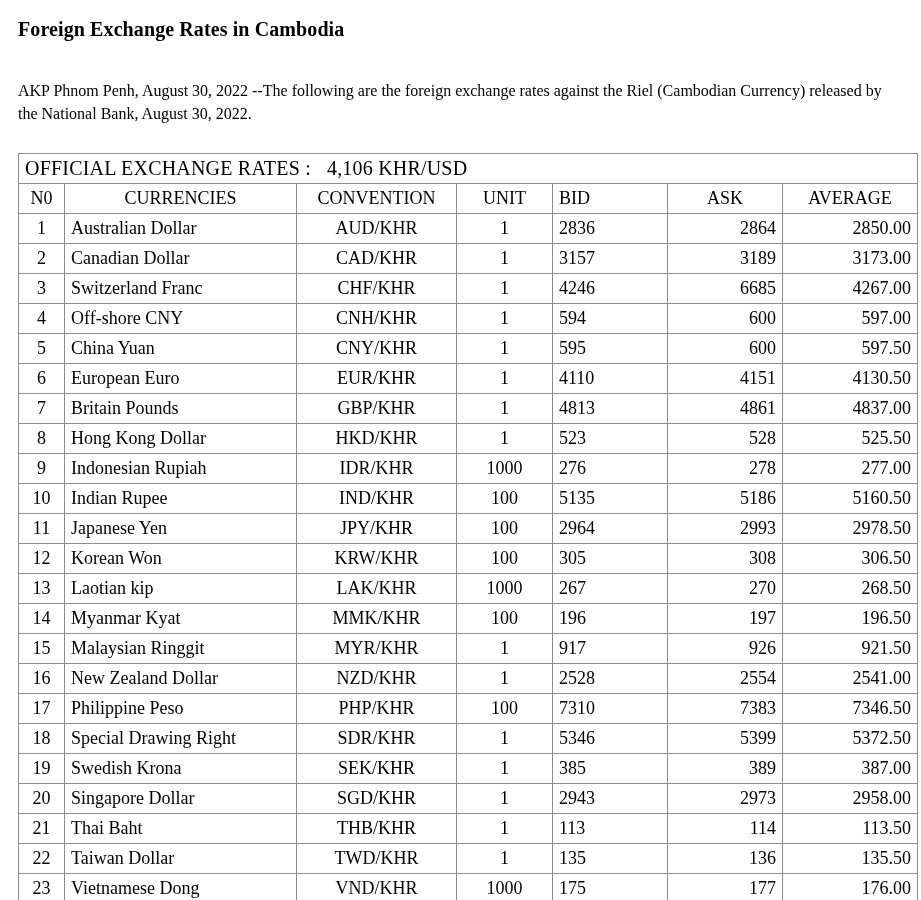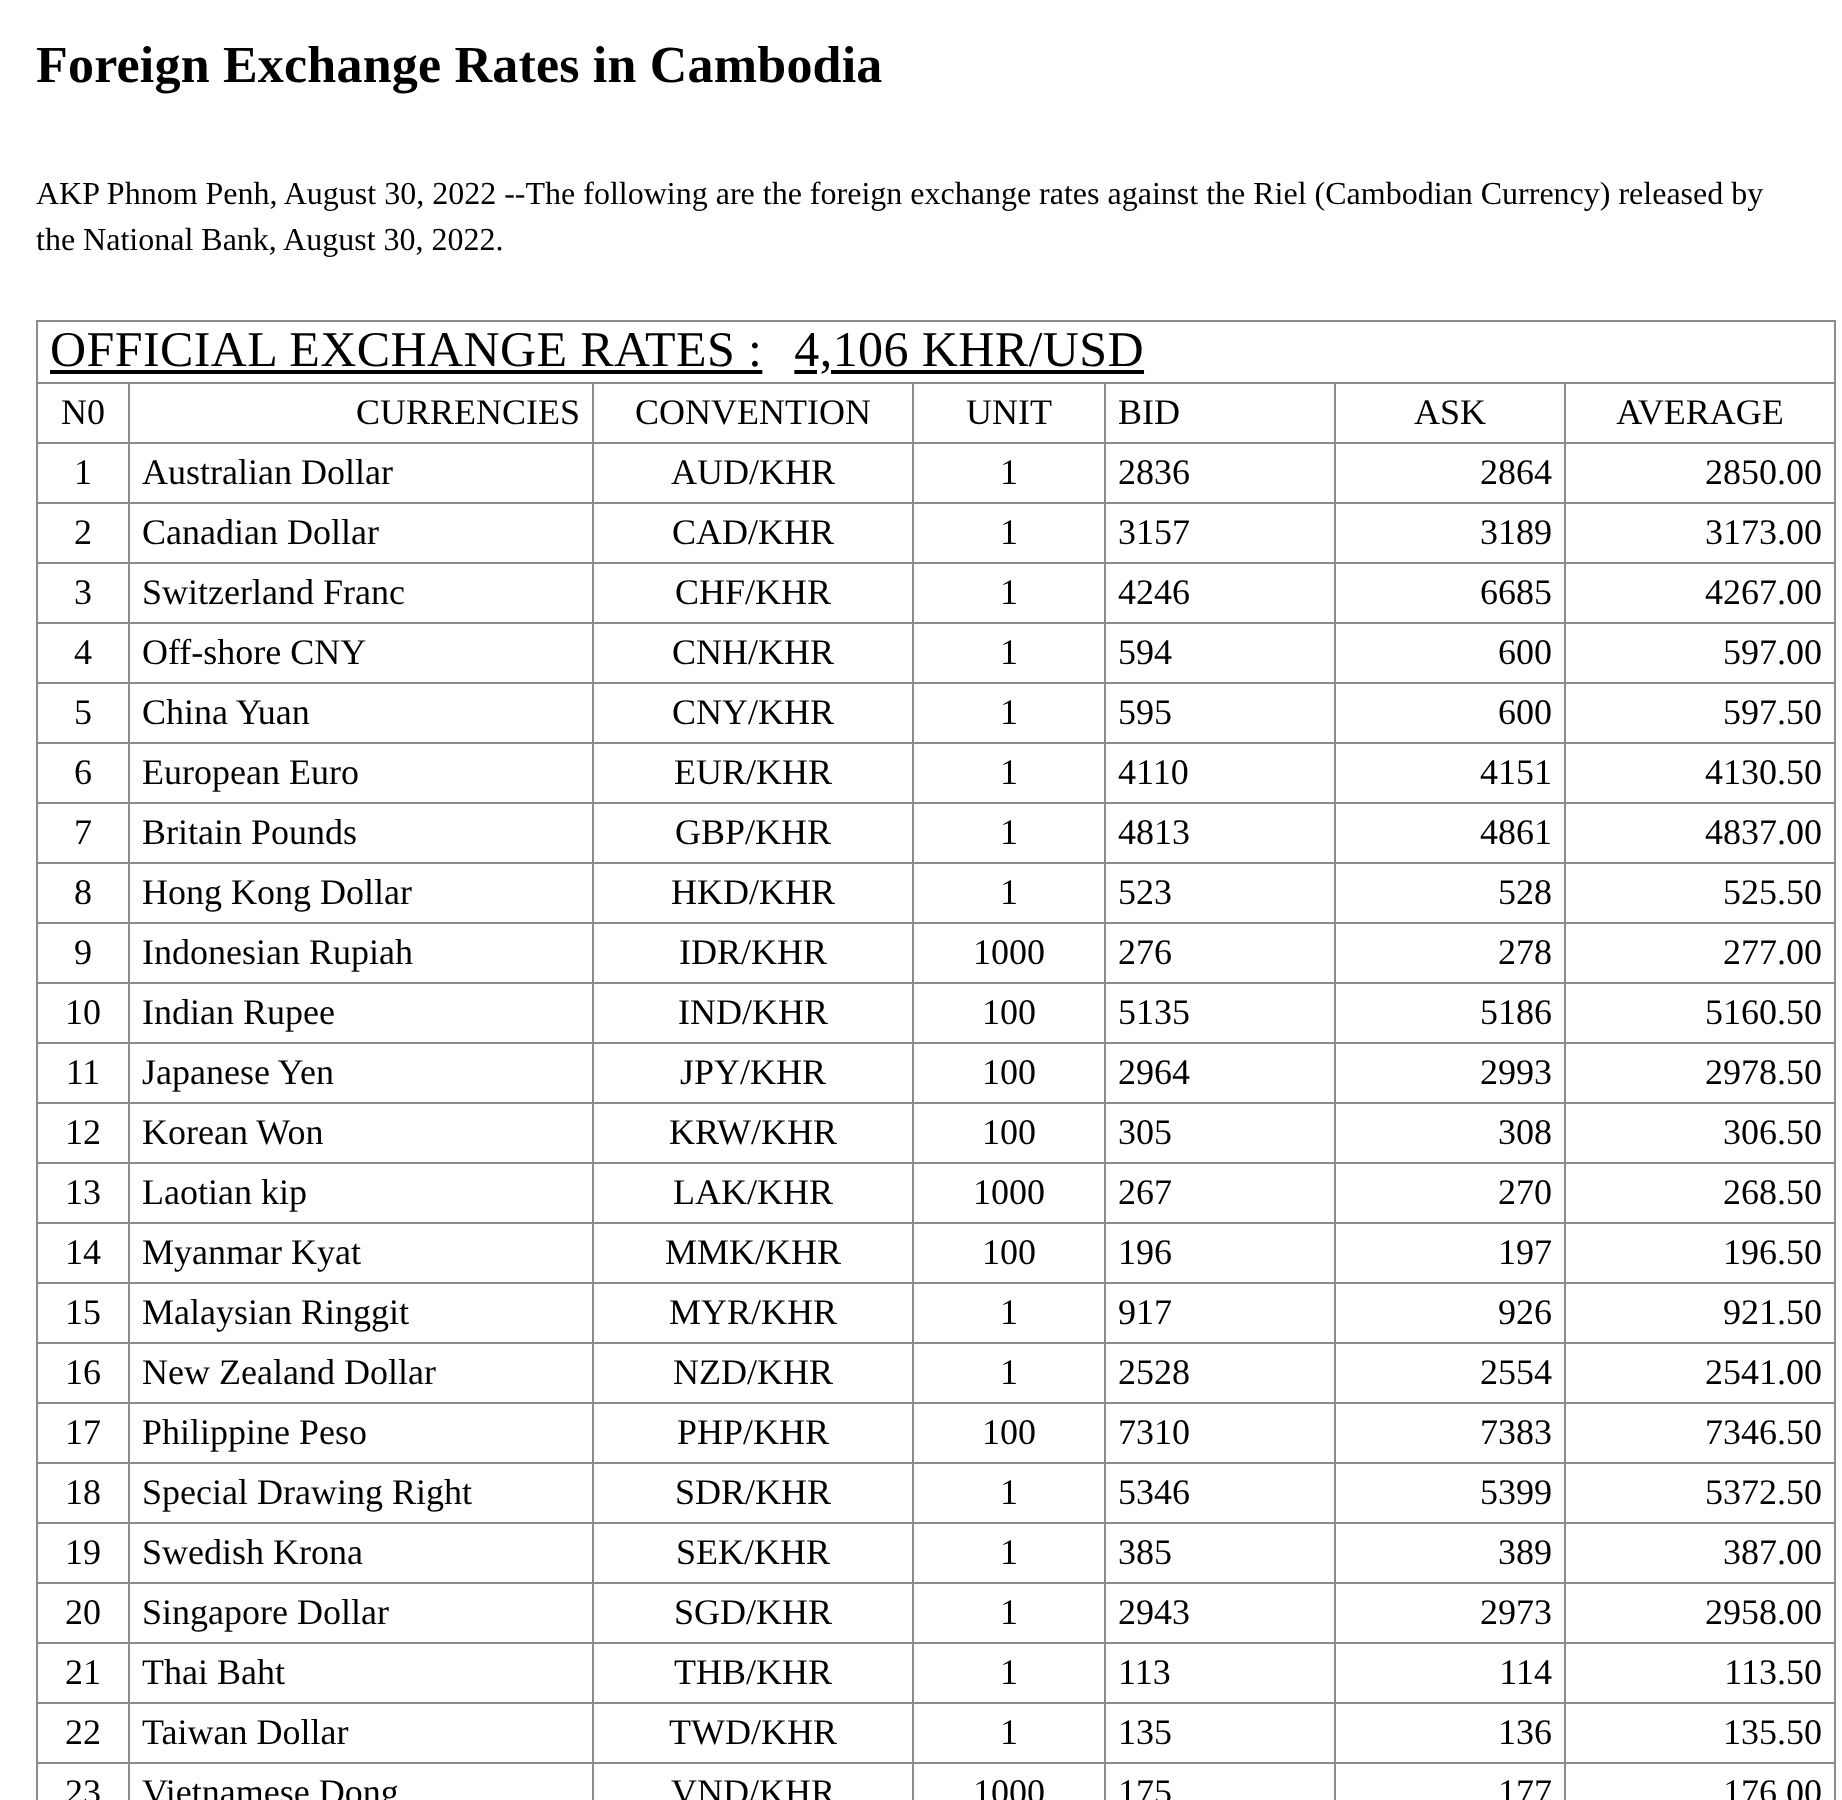--- a/index.html
+++ b/index.html
@@ -16,21 +16,21 @@
   }
   .page {
     width: 921px;
     height: 900px;
     box-sizing: border-box;
     padding: 14px 18px 0 18px;
     position: relative;
   }
   .title {
     font-family: "Liberation Serif", serif;
-    font-size: 26px;
+    font-size: 20px;
     font-weight: bold;
     letter-spacing: 0.1px;
     margin: 4px 0 0 0;
     line-height: 1.15;
   }
   .intro {
     font-size: 16px;
     line-height: 1.45;
     margin-top: 38px;
     margin-bottom: 0;
@@ -48,24 +48,23 @@
     padding: 1px 6px;
     height: 27px;
     font-weight: normal;
     font-family: "Liberation Serif", serif;
     vertical-align: middle;
     white-space: nowrap;
     overflow: hidden;
   }
   .banner-cell {
     text-align: left;
-    font-size: 25px;
+    font-size: 20px;
     padding-left: 7px;
     letter-spacing: 0.2px;
-    text-decoration: underline;
   }
   .banner-usd {
     padding-left: 16px;
   }
   .c-no    { width: 46px;  text-align: center; }
   .c-cur   { width: 232px; text-align: left; padding-left: 8px; }
   .c-conv  { width: 160px; text-align: center; }
   .c-unit  { width: 96px;  text-align: center; }
   .c-bid   { width: 115px; padding-right: 10px; }
   .c-ask   { width: 115px; text-align: right; padding-right: 10px; }
@@ -91,21 +90,21 @@
         <col class="c-avg">
     </colgroup>
     <thead>
       <tr>
         <td class="banner-cell" colspan="7">
           <span>OFFICIAL EXCHANGE RATES :</span><span class="banner-usd">4,106 KHR/USD</span>
         </td>
       </tr>
       <tr class="head-row-tr">
         <th class="c-no">N0</th>
-        <th class="c-cur" style="text-align:right">CURRENCIES</th>
+        <th class="c-cur" style="text-align:center">CURRENCIES</th>
         <th class="c-conv">CONVENTION</th>
         <th class="c-unit">UNIT</th>
         <th class="c-bid" style="text-align:left">BID</th>
         <th class="c-ask" style="text-align:center">ASK</th>
         <th class="c-avg" style="text-align:center">AVERAGE</th>
       </tr>
     </thead>
     <tbody id="rates-body">
         <tr>
           <td class="c-no">1</td>

